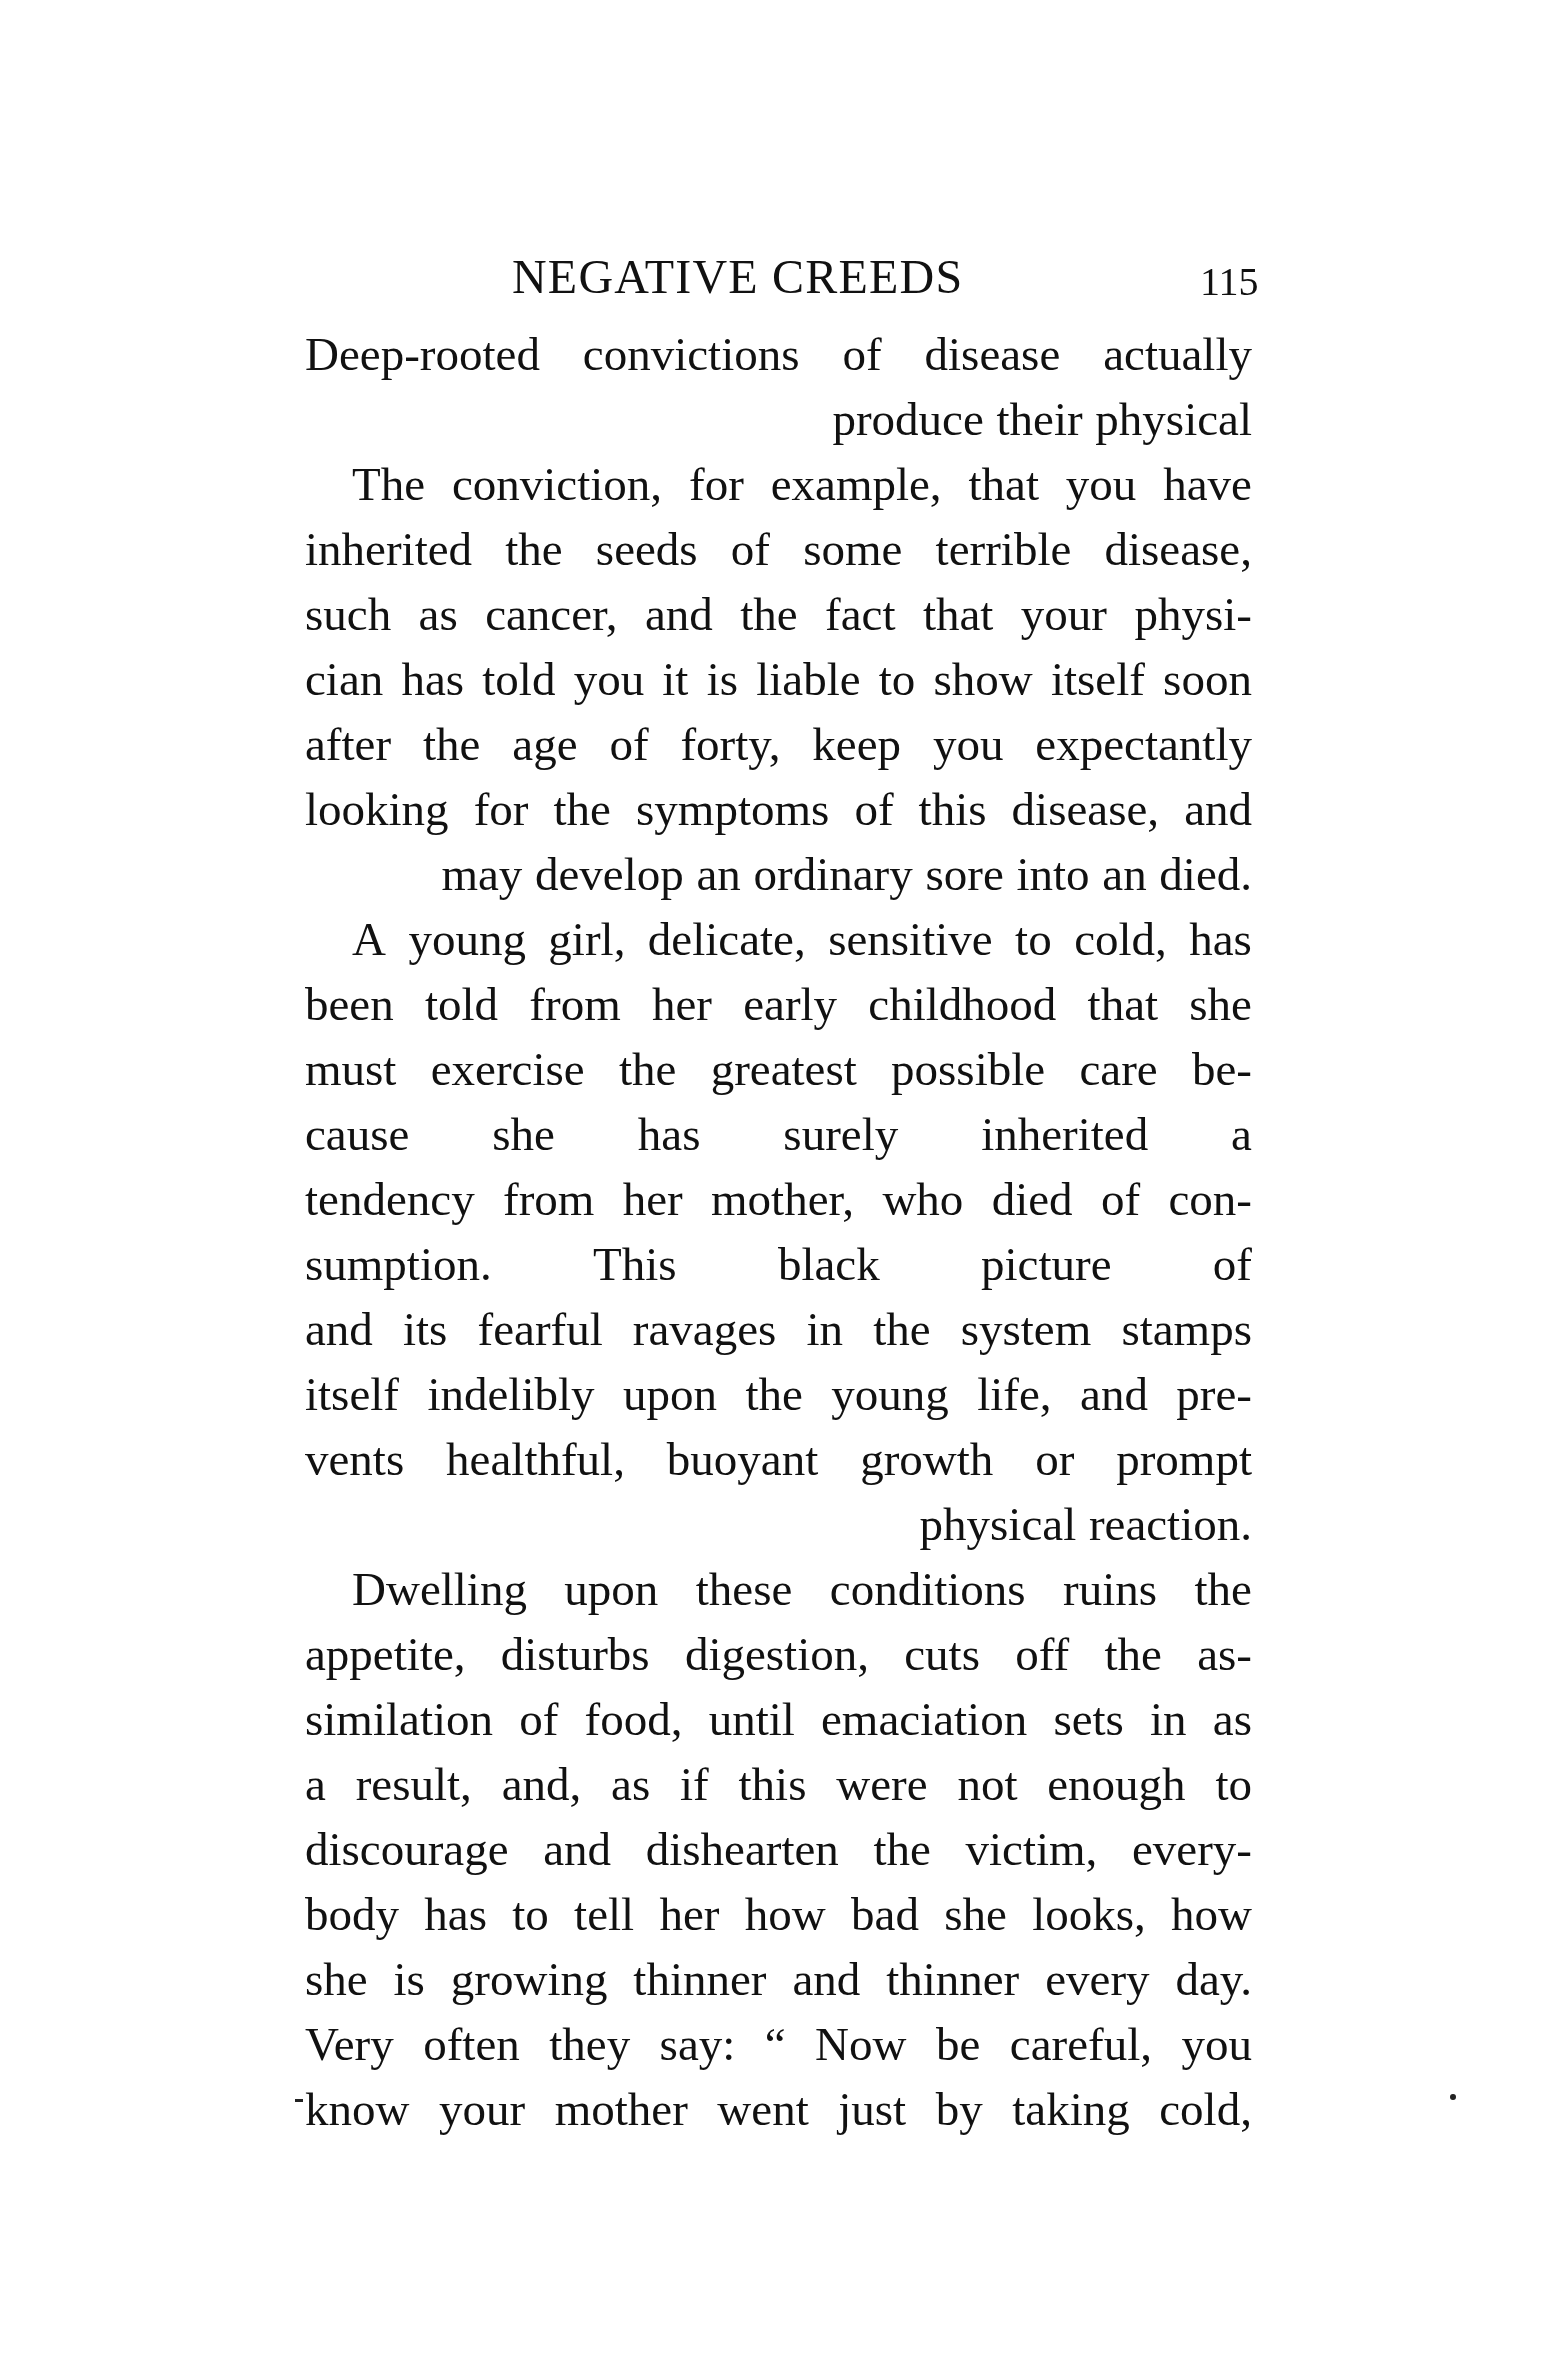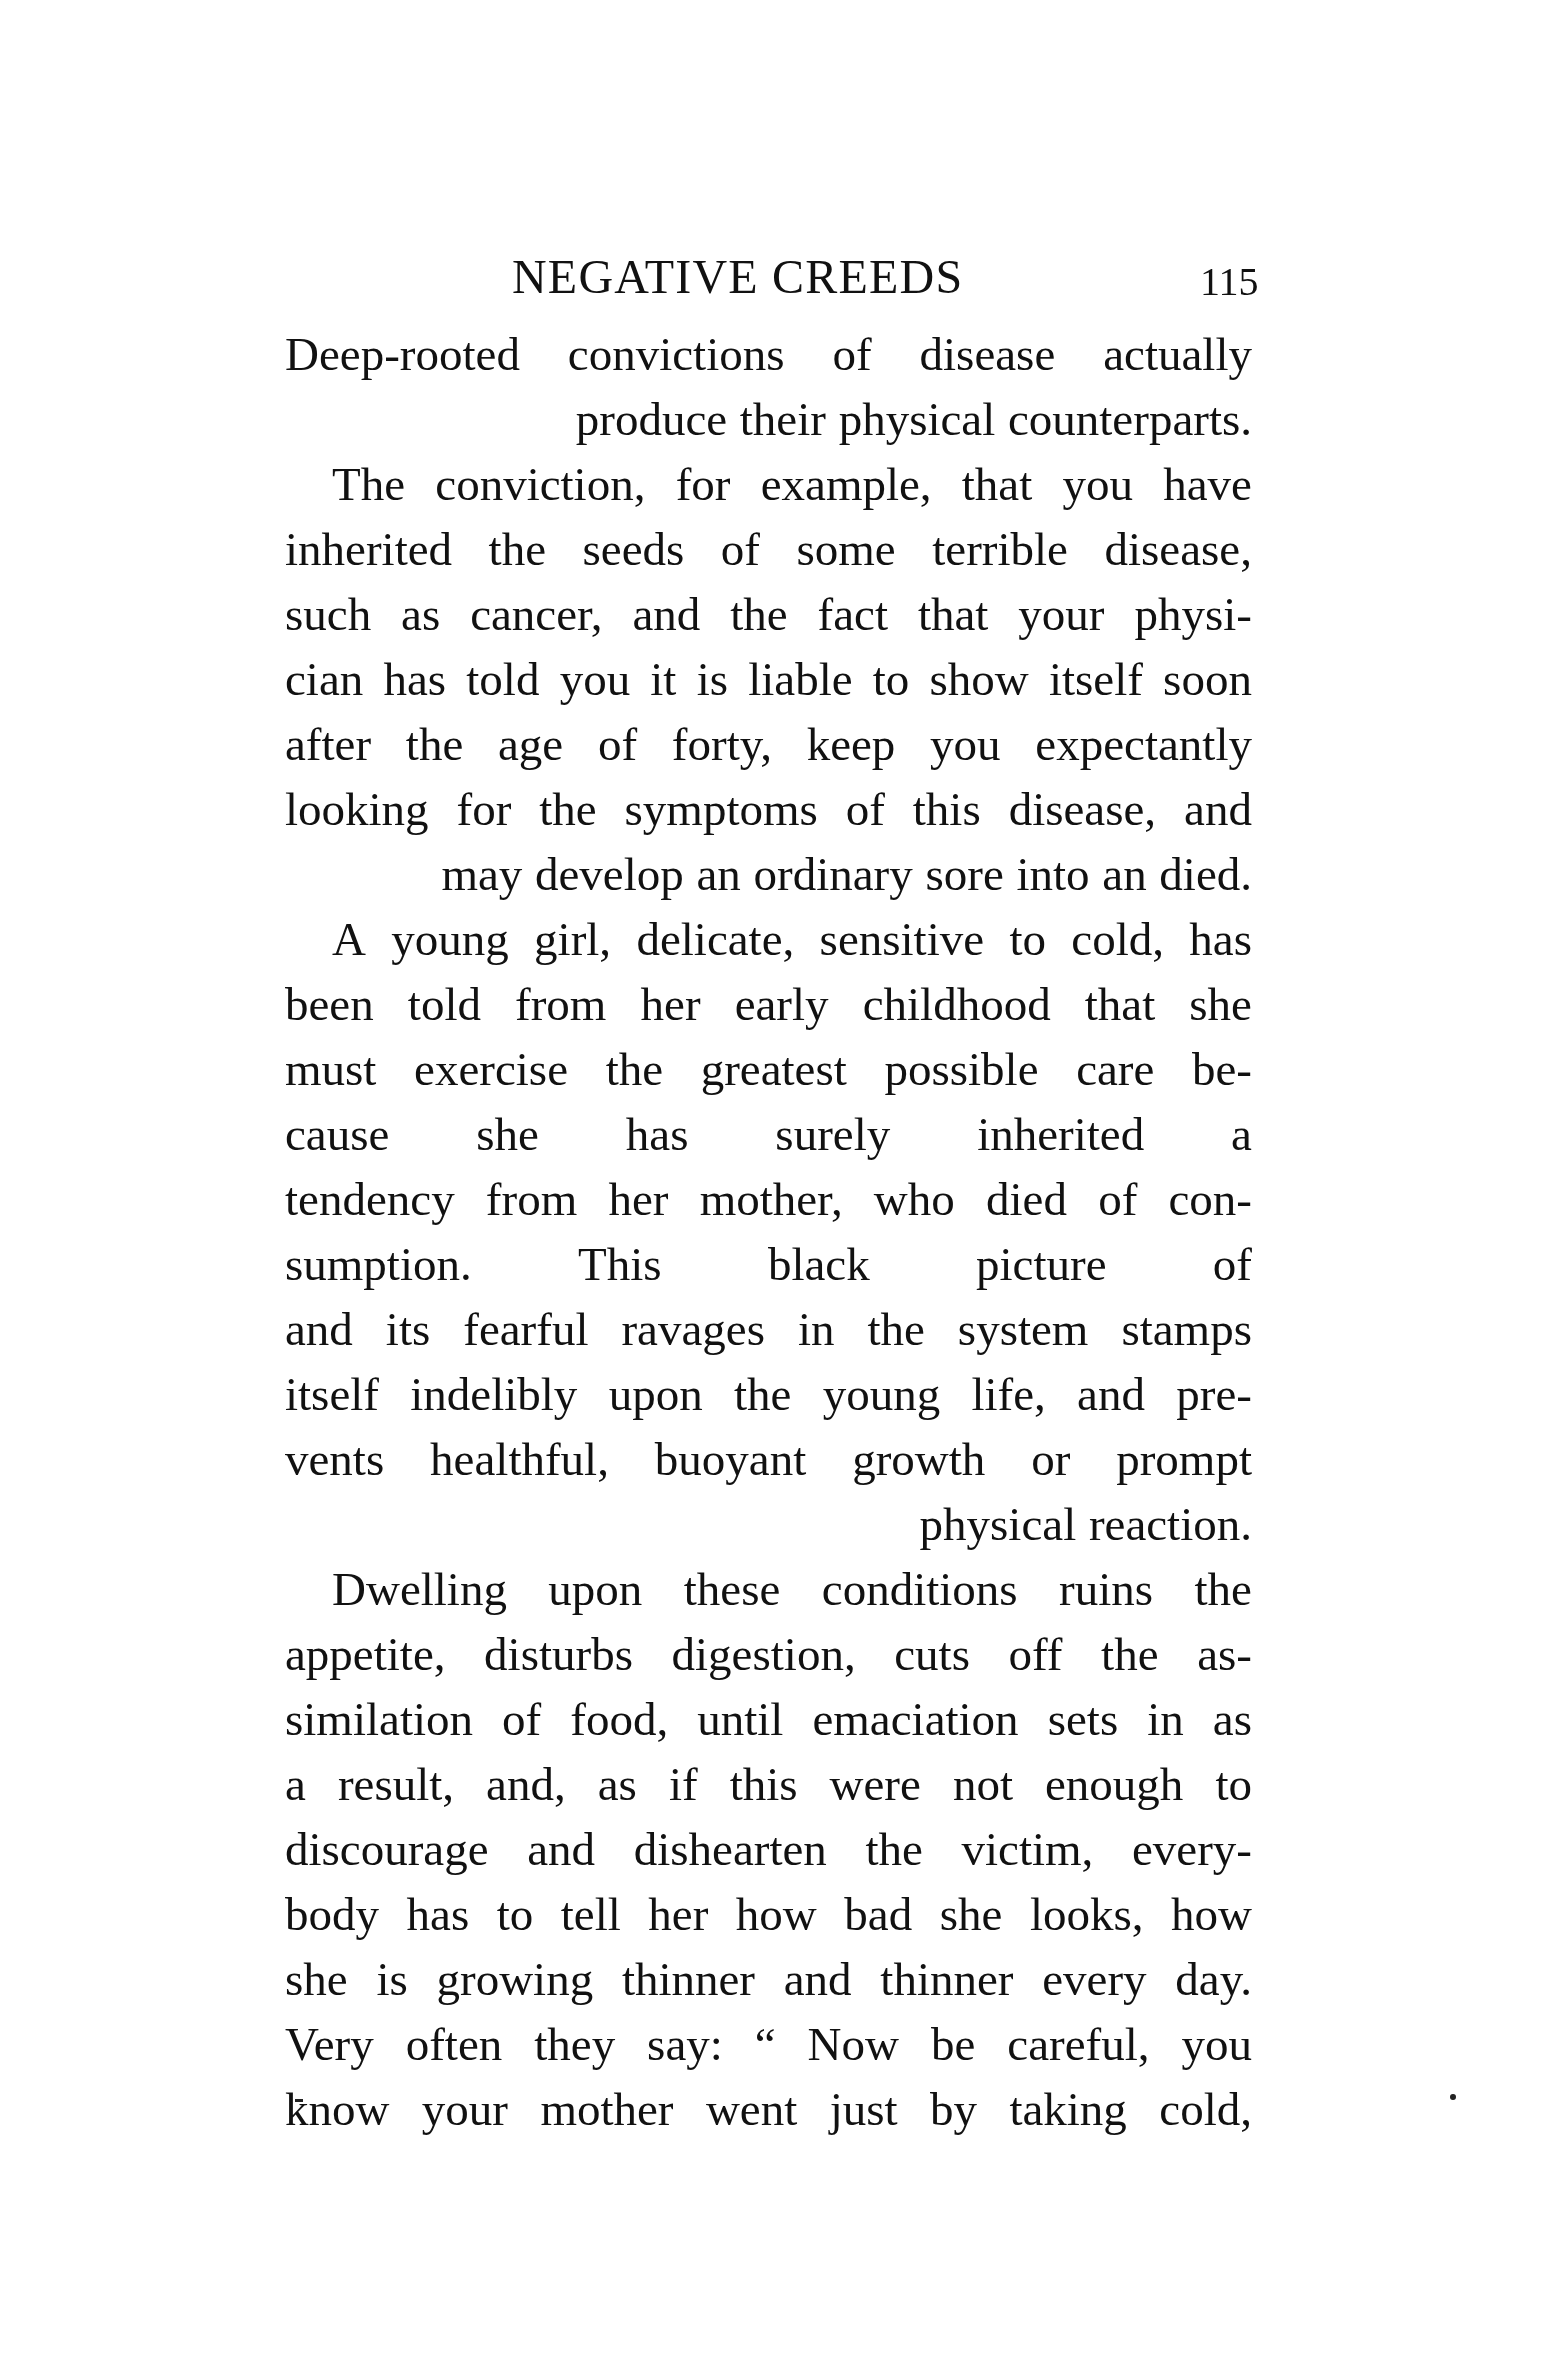--- a/index.html
+++ b/index.html
@@ -7,21 +7,21 @@
          font-family:"Liberation Serif","DejaVu Serif",serif; color:#111; }
   .running-head { position:absolute; top:245px; left:0; width:1222px; height:63px; }
   .running-title { position:absolute; left:512px; top:0; font-size:48px; letter-spacing:1.2px; line-height:63px; }
   .page-number { position:absolute; left:1200px; top:4.6px; font-size:40px; line-height:63px; }
   .body-text { position:absolute; left:285px; top:322px; width:967px; }
   .line { display:block; height:65px; line-height:65px; font-size:47px;
           text-align:justify; text-align-last:justify; white-space:nowrap; }
   .line.last { text-align-last:left; }
   .line.indent { padding-left:47px; }
   .line span { display:inline; }
-  .jl { display:flex; justify-content:space-between; }
+  .jl { display:flex; justify-content:space-between;margin-left:20px; }
   .jl.last { justify-content:flex-end; gap:0.27em; }
   .jl.indent { padding-left:47px; box-sizing:border-box; }
   .mark { position:absolute; background:#222; }
 </style>
 </head>
 <body>
 
 <div class="running-head">
   <span class="running-title">NEGATIVE CREEDS</span>
   <span class="page-number">115</span>
@@ -32,21 +32,20 @@
       <span>Deep-rooted</span>
       <span>convictions</span>
       <span>of</span>
       <span>disease</span>
       <span>actually</span>
     </div>
     <div class="line jl last">
       <span>produce</span>
       <span>their</span>
       <span>physical</span>
-      <span>counterparts.</span>
     </div>
     <div class="line jl indent">
       <span>The</span>
       <span>conviction,</span>
       <span>for</span>
       <span>example,</span>
       <span>that</span>
       <span>you</span>
       <span>have</span>
     </div>

